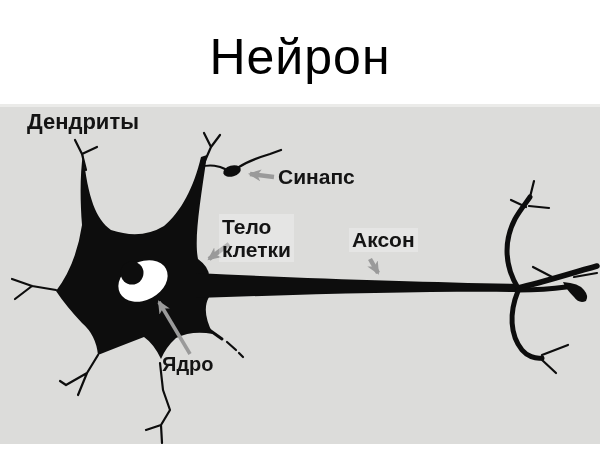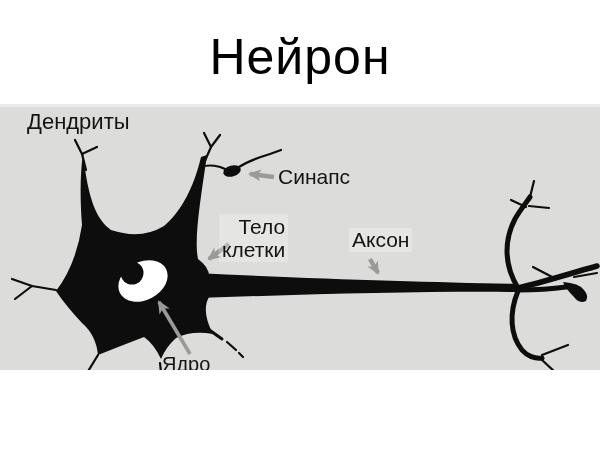--- a/index.html
+++ b/index.html
@@ -1,39 +1,39 @@
 <!DOCTYPE html>
 <html style="--page-bg: #ffffff; --diagram-bg: #dcdcda; --ink: #0d0d0d; --label: #141414; --arrow: #9a9a9a; --nucleus-fill: #ffffff;"><head>
 <meta charset="utf-8">
 <style>
   :root{
     --page-bg:#ffffff; --diagram-bg:#dcdcda; --ink:#0d0d0d;
     --label:#141414; --arrow:#9a9a9a; --nucleus-fill:#ffffff;
   }
   html,body{margin:0;padding:0;background:#fff;}
   .slide{
-    position:relative;width:600px;height:370px;overflow:hidden;
+    position:relative;width:600px;height:444px;overflow:hidden;
     background:var(--page-bg);
     font-family:"Liberation Sans", sans-serif;
   }
   .title{
     margin:0;padding-top:28px;
     text-align:center;font-size:50px;line-height:58px;font-weight:400;
     letter-spacing:1px;color:#000;
   }
   .diagram{
     position:absolute;left:0;top:104px;width:600px;height:346px;
     background:var(--diagram-bg);
     border-top:3px solid #ebebe9;
     box-shadow:inset 0 -4px 0 #e7e7e5;
   }
   .diagram svg{position:absolute;left:0;top:0;}
   .lbl{
-    position:absolute;font-weight:400;color:var(--label);
-    white-space:nowrap;letter-spacing:0px;text-align:right;
+    position:absolute;font-weight:700;color:var(--label);
+    white-space:nowrap;letter-spacing:0px;
   }
   .lbl-dendrites{left:27px;top:3px;font-size:22px;line-height:24px;}
   .lbl-synapse{left:278px;top:59px;font-size:21px;line-height:22px;}
   .lbl-cellbody{left:219px;top:107px;font-size:21px;line-height:23px;
     background:rgba(255,255,255,0.28);padding:1px 3px;}
   .lbl-axon{left:349px;top:121px;font-size:21px;line-height:22px;
     background:rgba(255,255,255,0.28);padding:1px 3px;}
   .lbl-nucleus{left:162px;top:244px;font-size:20px;line-height:26px;}
 
   

